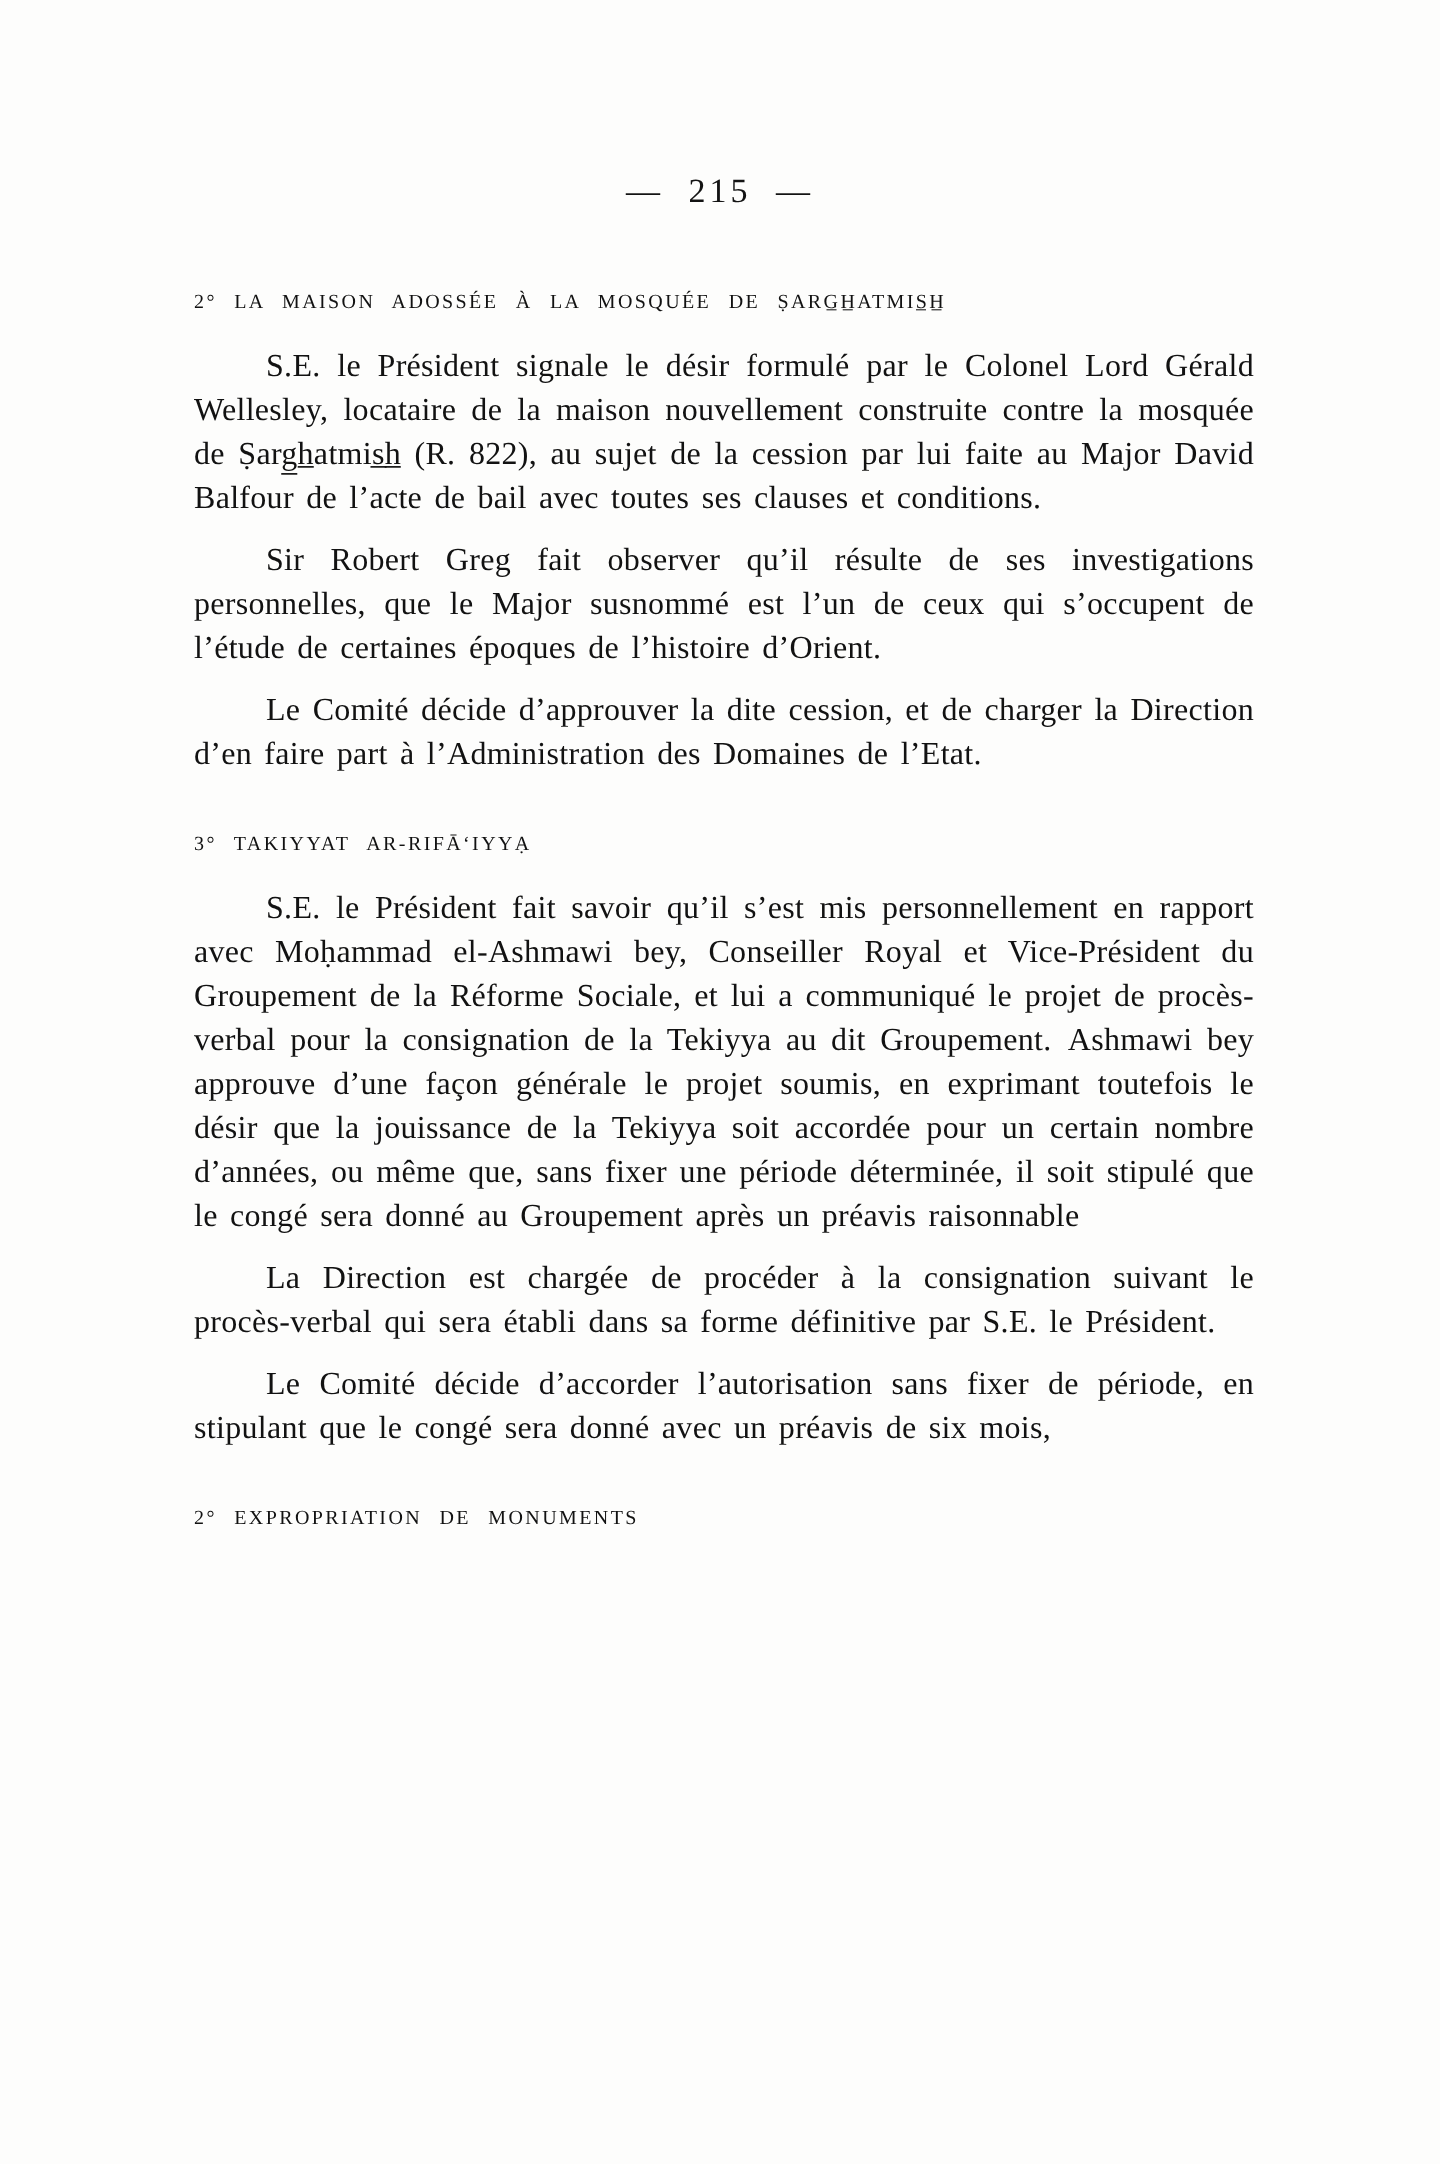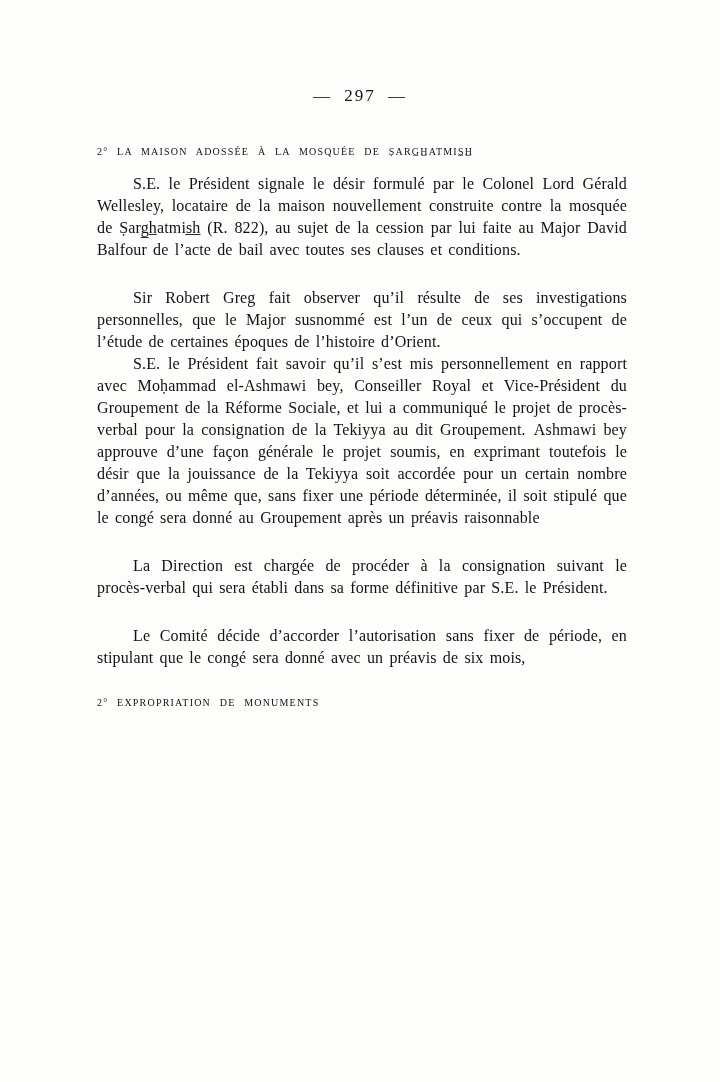--- a/index.html
+++ b/index.html
@@ -45,42 +45,44 @@
   p {
     font-size: 16px;
     line-height: 22px;
     margin: 0;
     text-indent: 36px;
     text-align: justify;
     word-spacing: 2px;
     letter-spacing: 0.15px;
   }
   p + p {
-    margin-top: 26px;
+    margin-top: 9px;
   }
   p.continues {
     text-align-last: justify;
   }
 </style>
 </head>
 <body>
 
 <div class="page">
 
-  <div class="pageno">— 297 —</div>
+  <div class="pageno">— 215 —</div>
 
   <div class="content">
 
     <section>
       <h2 class="shead">2° LA MAISON ADOSSÉE À LA MOSQUÉE DE ṢARG̲H̲ATMIS̲H̲</h2>
       <p>S.E. le Président signale le désir formulé par le Colonel Lord Gérald Wellesley, locataire de la maison nouvellement construite contre la mosquée de Ṣarg̲h̲atmis̲h̲ (R. 822), au sujet de la cession par lui faite au Major David Balfour de l’acte de bail avec toutes ses clauses et conditions.</p>
       <p>Sir Robert Greg fait observer qu’il résulte de ses investigations personnelles, que le Major susnommé est l’un de ceux qui s’occupent de l’étude de certaines époques de l’histoire d’Orient.</p>
+      <p>Le Comité décide d’approuver la dite cession, et de charger la Direction d’en faire part à l’Administration des Domaines de l’Etat.</p>
     </section>
 
     <section>
+      <h2 class="shead">3° TAKIYYAT AR-RIFĀ‘IYYẠ</h2>
       <p>S.E. le Président fait savoir qu’il s’est mis personnellement en rapport avec Moḥammad el-Ashmawi bey, Conseiller Royal et Vice-Président du Groupement de la Réforme Sociale, et lui a communiqué le projet de procès-verbal pour la consignation de la Tekiyya au dit Groupement. Ashmawi bey approuve d’une façon générale le projet soumis, en exprimant toutefois le désir que la jouissance de la Tekiyya soit accordée pour un certain nombre d’années, ou même que, sans fixer une période déterminée, il soit stipulé que le congé sera donné au Groupement après un préavis raisonnable</p>
       <p>La Direction est chargée de procéder à la consignation suivant le procès-verbal qui sera établi dans sa forme définitive par S.E. le Président.</p>
       <p>Le Comité décide d’accorder l’autorisation sans fixer de période, en stipulant que le congé sera donné avec un préavis de six mois,</p>
     </section>
 
     <section>
       <h2 class="shead">2° EXPROPRIATION DE MONUMENTS</h2>
     </section>
 
   </div>

